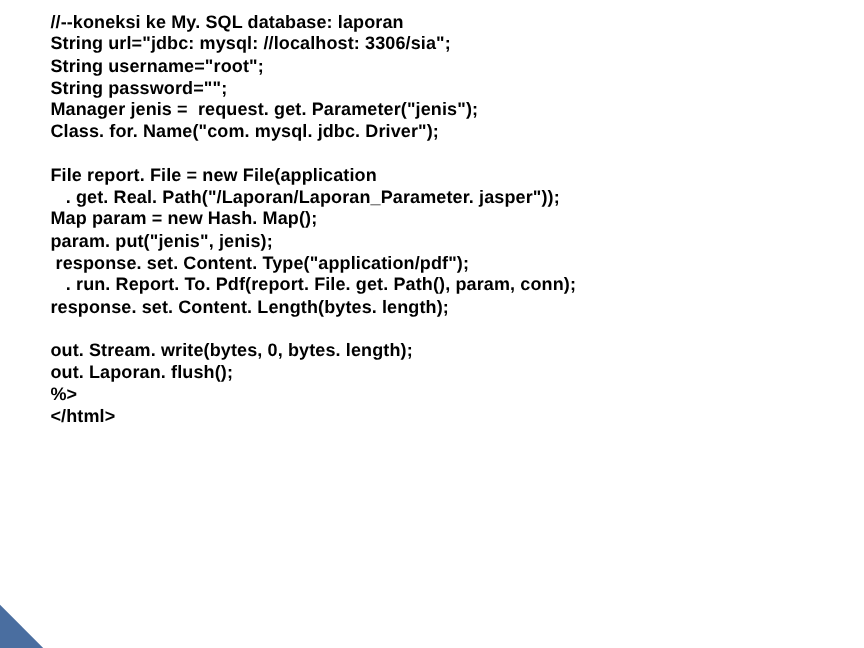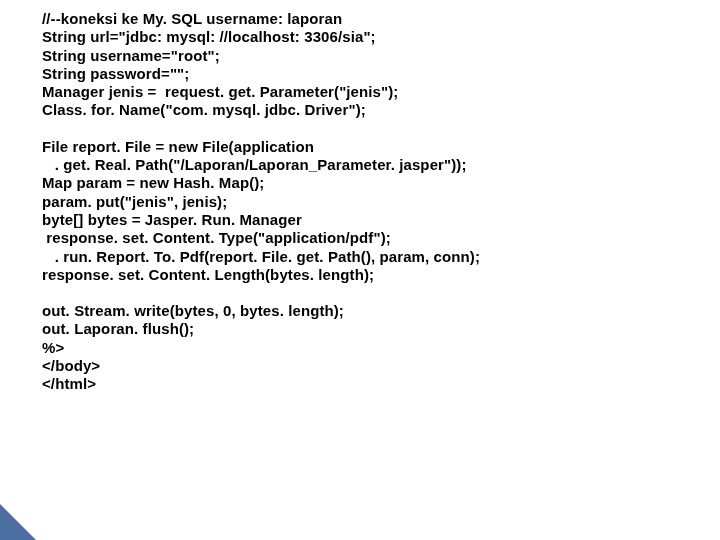--- a/index.html
+++ b/index.html
@@ -34,42 +34,40 @@
     border-left: 36px solid #4a6ea0;
     border-top: 36px solid transparent;
   }
 </style>
 </head>
 <body>
 
 <div class="page">
 
   <div class="code-block">
-    <div class="code-line">//--koneksi ke My. SQL username: laporan</div>
+    <div class="code-line">//--koneksi ke My. SQL database: laporan</div>
     <div class="code-line">String url="jdbc: mysql: //localhost: 3306/sia";</div>
     <div class="code-line">String username="root";</div>
     <div class="code-line">String password="";</div>
     <div class="code-line">Manager jenis =  request. get. Parameter("jenis");</div>
     <div class="code-line">Class. for. Name("com. mysql. jdbc. Driver");</div>
   </div>
 
   <div class="code-block">
     <div class="code-line">File report. File = new File(application</div>
     <div class="code-line">   . get. Real. Path("/Laporan/Laporan_Parameter. jasper"));</div>
     <div class="code-line">Map param = new Hash. Map();</div>
     <div class="code-line">param. put("jenis", jenis);</div>
-    <div class="code-line">byte[] bytes = Jasper. Run. Manager</div>
     <div class="code-line"> response. set. Content. Type("application/pdf");</div>
     <div class="code-line">   . run. Report. To. Pdf(report. File. get. Path(), param, conn);</div>
     <div class="code-line">response. set. Content. Length(bytes. length);</div>
   </div>
 
   <div class="code-block">
     <div class="code-line">out. Stream. write(bytes, 0, bytes. length);</div>
     <div class="code-line">out. Laporan. flush();</div>
     <div class="code-line">%&gt;</div>
-    <div class="code-line">&lt;/body&gt;</div>
     <div class="code-line">&lt;/html&gt;</div>
   </div>
 
 </div>
 
 <div class="corner"></div>
 
 </body></html>

